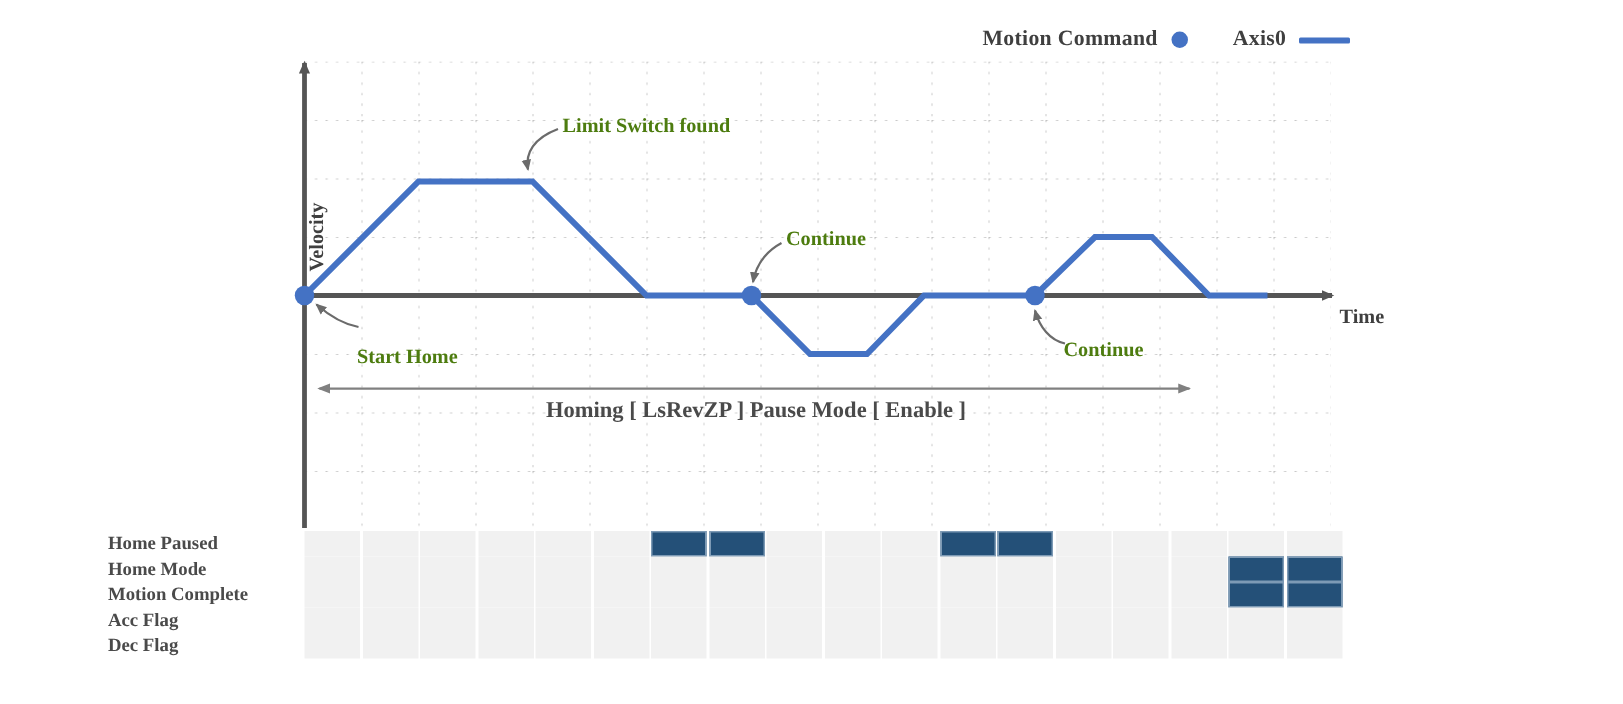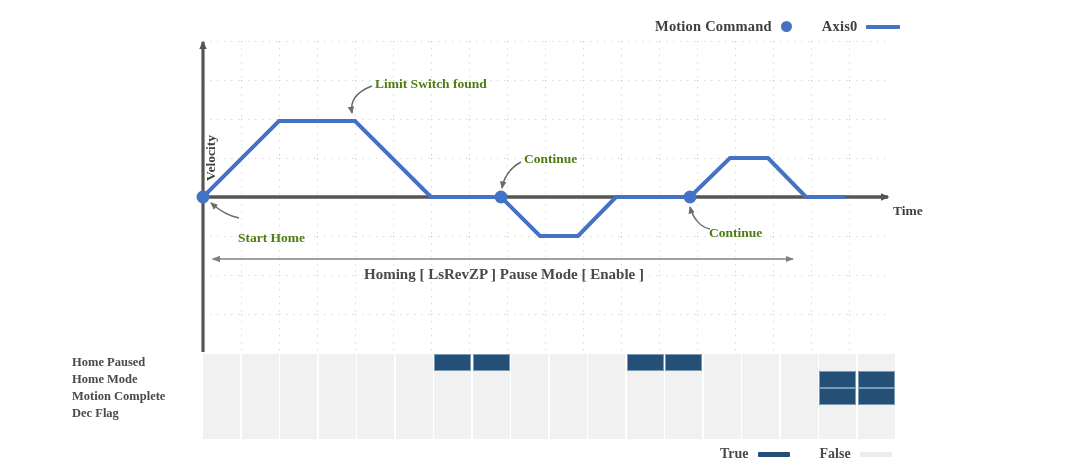--- a/index.html
+++ b/index.html
@@ -250,20 +250,21 @@
   <div class="annot annot-limit">Limit Switch found</div>
   <div class="annot annot-start">Start Home</div>
   <div class="annot annot-cont1">Continue</div>
   <div class="annot annot-cont2">Continue</div>
   <div class="annot-homing">Homing [ LsRevZP ]   Pause Mode [ Enable ]</div>
 
   <div class="sig-labels">
     <div class="sig-row-label">Home Paused</div>
     <div class="sig-row-label">Home Mode</div>
     <div class="sig-row-label">Motion Complete</div>
+    <div class="sig-row-label">Acc Flag</div>
     <div class="sig-row-label">Dec Flag</div>
   </div>
 
   <div class="sig-grid" id="sig-grid">
       <div class="sig-row">
         <div class="sig-cell"></div>
         <div class="sig-cell"></div>
         <div class="sig-cell"></div>
         <div class="sig-cell"></div>
         <div class="sig-cell"></div>
@@ -356,21 +357,14 @@
         <div class="sig-cell"></div>
         <div class="sig-cell"></div>
         <div class="sig-cell"></div>
         <div class="sig-cell"></div>
         <div class="sig-cell"></div>
         <div class="sig-cell"></div>
         <div class="sig-cell"></div>
       </div>
     </div>
 
-  <div class="legend-bottom">
-    <span class="lg-label">True</span>
-    <span class="legend-sw-true"></span>
-    <span class="legend-gap"></span>
-    <span class="lg-label">False</span>
-    <span class="legend-sw-false"></span>
-  </div>
 
 </div>
 
 </body></html>

